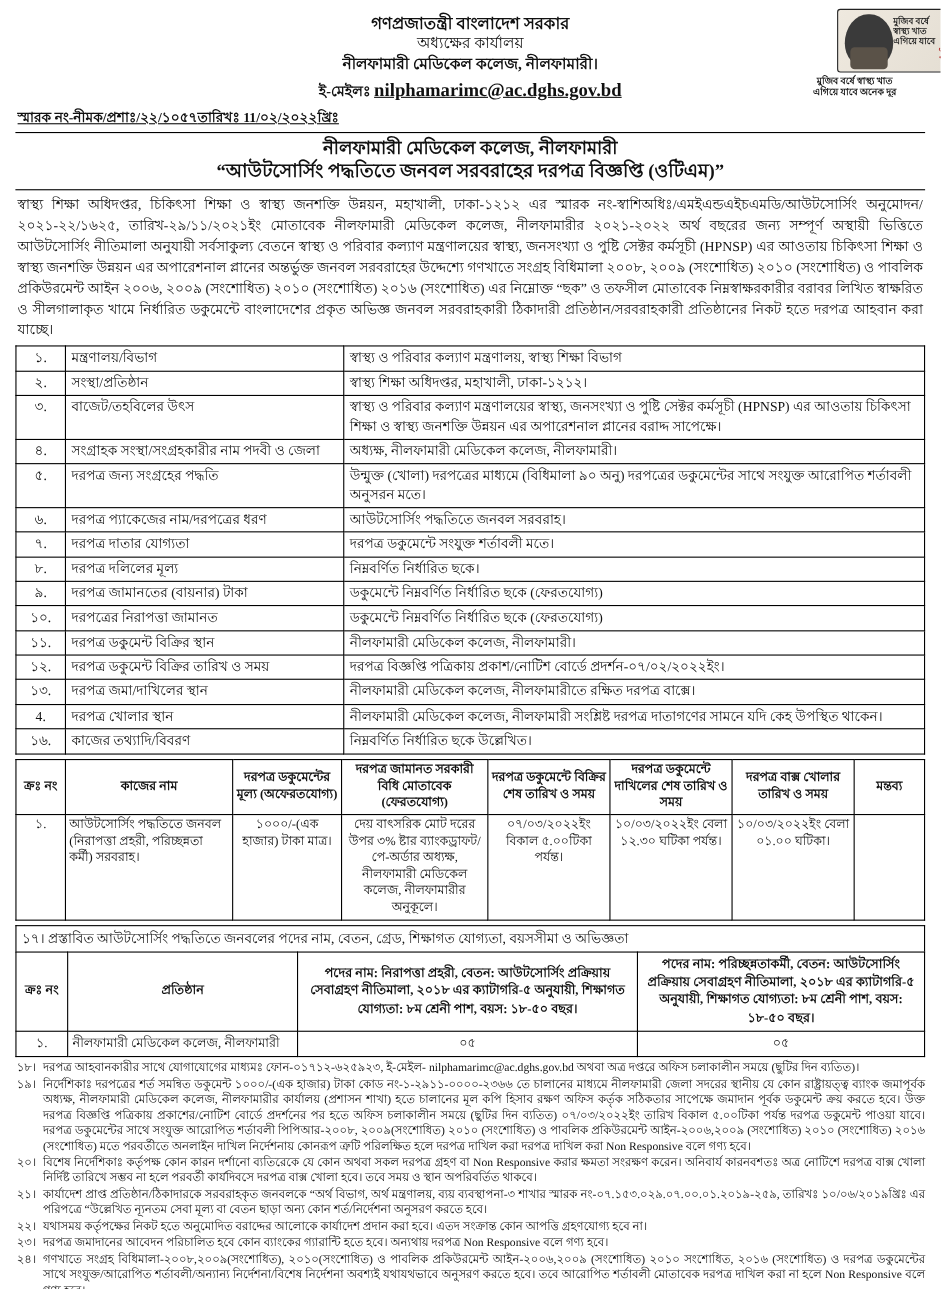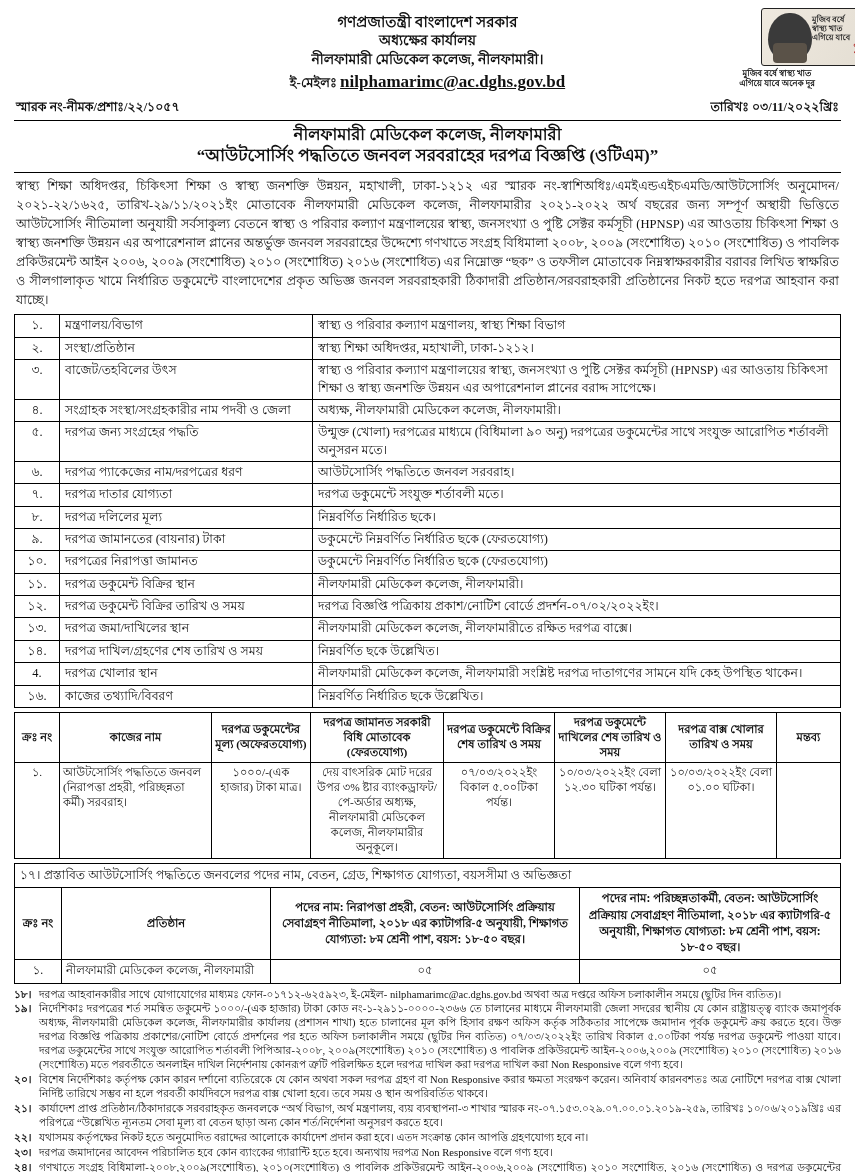--- a/index.html
+++ b/index.html
@@ -15,21 +15,21 @@
     padding:8px 14px 6px 14px;
     position:relative;
     background:#fff;
   }
   .hdr{
     position:relative;
     text-align:center;
     padding-top:4px;
   }
   .hdr .l1{font-size:15px;font-weight:bold;line-height:1.35;}
-  .hdr .l2{font-size:14px;font-weight:bold;line-height:1.35;}
+  .hdr .l2{font-size:14px;font-weight:normal;line-height:1.35;}
   .hdr .l3{font-size:14px;font-weight:bold;line-height:1.35;}
   .hdr .mail{font-size:13px;font-weight:bold;line-height:1.4;}
   .hdr .mail .em{font-size:17px;text-decoration:underline;}
   .mujib{
     position:absolute;
     right:4px;top:0px;
     width:120px;height:74px;
     text-align:center;
   }
   .mujib .logo{
@@ -53,24 +53,25 @@
   .mujib .txt{
     position:absolute;right:4px;top:6px;width:64px;
     font-size:8px;line-height:1.15;color:#1f1f1f;font-weight:bold;text-align:left;
   }
   .mujib .mark{
     position:absolute;right:4px;bottom:4px;font-size:14px;font-weight:normal;color:#a11;
     letter-spacing:-1px;
   }
   .mujib .cap{font-size:8.5px;font-weight:bold;margin-top:2px;line-height:1.2;}
   .memo{
-    display:flex;justify-content:space-between;
+    display:flex;
     font-size:12.5px;font-weight:bold;
     margin-top:4px;
     padding:0 2px;
+    text-decoration:underline;
   }
   .titlebar{
     margin-top:2px;
     border-top:1.4px solid #000;
     border-bottom:1.4px solid #000;
     text-align:center;
     padding:3px 0 4px 0;
   }
   .titlebar .t1{font-size:16.5px;font-weight:bold;line-height:1.3;}
   .titlebar .t2{font-size:17px;font-weight:bold;line-height:1.35;}
@@ -115,21 +116,21 @@
   }
   .grid2 th{font-weight:bold;text-align:center;vertical-align:middle;}
   .notes{margin-top:4px;}
   .note{
     display:flex;
     font-size:10.6px;
     line-height:1.32;
     margin-bottom:1px;
     text-align:justify;
   }
-  .note .n{width:20px;flex:0 0 20px;text-align:left;padding-right:5px;font-weight:bold;}
+  .note .n{width:20px;flex:0 0 20px;text-align:center;padding-right:5px;font-weight:normal;}
   .note .b{flex:1;}
 </style>
 </head>
 <body>
 
 <div class="page">
 
   <div class="hdr">
     <div class="mujib">
       <div class="logo">
@@ -143,21 +144,21 @@
     <div class="l2">অধ্যক্ষের কার্যালয়</div>
     <div class="l3">নীলফামারী মেডিকেল কলেজ, নীলফামারী।</div>
     <div class="mail">
       <span>ই-মেইলঃ</span>
       <span class="em">nilphamarimc@ac.dghs.gov.bd</span>
     </div>
   </div>
 
   <div class="memo">
     <div>স্মারক নং-নীমক/প্রশাঃ/২২/১০৫৭</div>
-    <div>তারিখঃ ০৩/11/২০২২খ্রিঃ</div>
+    <div>তারিখঃ 11/০২/২০২২খ্রিঃ</div>
   </div>
 
   <div class="titlebar">
     <div class="t1">নীলফামারী মেডিকেল কলেজ, নীলফামারী</div>
     <div class="t2">“আউটসোর্সিং পদ্ধতিতে জনবল সরবরাহের দরপত্র বিজ্ঞপ্তি (ওটিএম)”</div>
   </div>
 
   <div class="para">স্বাস্থ্য শিক্ষা অধিদপ্তর, চিকিৎসা শিক্ষা ও স্বাস্থ্য জনশক্তি উন্নয়ন, মহাখালী, ঢাকা-১২১২ এর স্মারক নং-স্বাশিঅধিঃ/এমইএন্ডএইচএমডি/আউটসোর্সিং অনুমোদন/২০২১-২২/১৬২৫, তারিখ-২৯/১১/২০২১ইং মোতাবেক নীলফামারী মেডিকেল কলেজ, নীলফামারীর ২০২১-২০২২ অর্থ বছরের জন্য সম্পূর্ণ অস্থায়ী ভিত্তিতে আউটসোর্সিং নীতিমালা অনুযায়ী সর্বসাকুল্য বেতনে স্বাস্থ্য ও পরিবার কল্যাণ মন্ত্রণালয়ের স্বাস্থ্য, জনসংখ্যা ও পুষ্টি সেক্টর কর্মসূচী (HPNSP) এর আওতায় চিকিৎসা শিক্ষা ও স্বাস্থ্য জনশক্তি উন্নয়ন এর অপারেশনাল প্লানের অন্তর্ভুক্ত জনবল সরবরাহের উদ্দেশ্যে গণখাতে সংগ্রহ বিধিমালা ২০০৮, ২০০৯ (সংশোধিত) ২০১০ (সংশোধিত) ও পাবলিক প্রকিউরমেন্ট আইন ২০০৬, ২০০৯ (সংশোধিত) ২০১০ (সংশোধিত) ২০১৬ (সংশোধিত) এর নিম্নোক্ত “ছক” ও তফসীল মোতাবেক নিম্নস্বাক্ষরকারীর বরাবর লিখিত স্বাক্ষরিত ও সীলগালাকৃত খামে নির্ধারিত ডকুমেন্টে বাংলাদেশের প্রকৃত অভিজ্ঞ জনবল সরবরাহকারী ঠিকাদারী প্রতিষ্ঠান/সরবরাহকারী প্রতিষ্ঠানের নিকট হতে দরপত্র আহবান করা যাচ্ছে।</div>
 
   <table class="items">
@@ -219,25 +220,20 @@
         </tr>
       <tr>
           <td class="sl">১২.</td>
           <td class="nm">দরপত্র ডকুমেন্ট বিক্রির তারিখ ও সময়</td>
           <td>দরপত্র বিজ্ঞপ্তি পত্রিকায় প্রকাশ/নোটিশ বোর্ডে প্রদর্শন-০৭/০২/২০২২ইং।</td>
         </tr>
       <tr>
           <td class="sl">১৩.</td>
           <td class="nm">দরপত্র জমা/দাখিলের স্থান</td>
           <td>নীলফামারী মেডিকেল কলেজ, নীলফামারীতে রক্ষিত দরপত্র বাক্সে।</td>
-        </tr>
-      <tr>
-          <td class="sl">১৪.</td>
-          <td class="nm">দরপত্র দাখিল/গ্রহণের শেষ তারিখ ও সময়</td>
-          <td>নিম্নবর্ণিত ছকে উল্লেখিত।</td>
         </tr>
       <tr>
           <td class="sl">4.</td>
           <td class="nm">দরপত্র খোলার স্থান</td>
           <td>নীলফামারী মেডিকেল কলেজ, নীলফামারী সংশ্লিষ্ট দরপত্র দাতাগণের সামনে যদি কেহ উপস্থিত থাকেন।</td>
         </tr>
       <tr>
           <td class="sl">১৬.</td>
           <td class="nm">কাজের তথ্যাদি/বিবরণ</td>
           <td>নিম্নবর্ণিত নির্ধারিত ছকে উল্লেখিত।</td>

